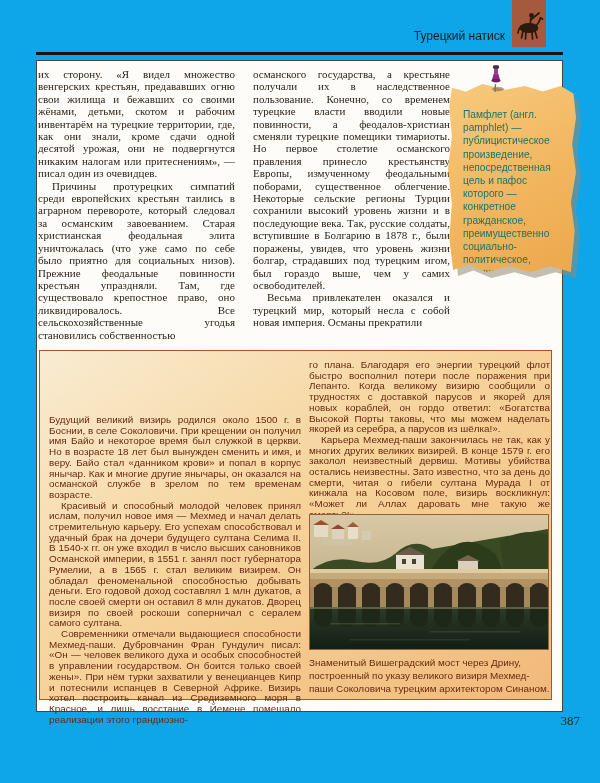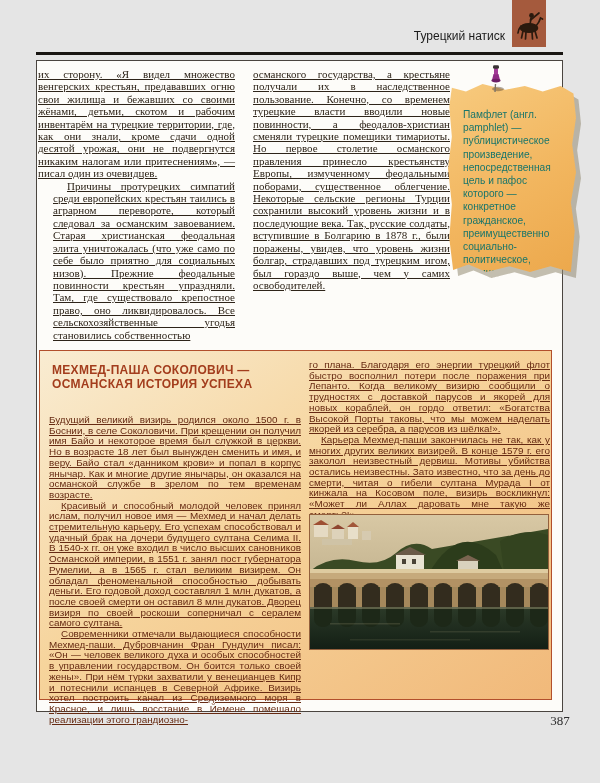--- a/index.html
+++ b/index.html
@@ -1,35 +1,35 @@
 <!DOCTYPE html>
 <html><head>
 <meta charset="utf-8">
 <style>
   html,body{margin:0;padding:0;}
   body{width:600px;height:783px;background:#ffffff;overflow:hidden;
        font-family:"Liberation Serif","DejaVu Serif",serif;}
-  .page{position:relative;width:600px;height:783px;background:#e5e5e5;}
+  .page{position:relative;width:600px;height:783px;background:#0ea5e9;}
 
   
   .header-title{position:absolute;top:29px;left:280px;width:225px;text-align:right;
     font-family:"Liberation Sans","DejaVu Sans",sans-serif;font-size:12px;color:#1c1c1c;}
   .header-icon{position:absolute;left:512px;top:0;width:34px;height:47px;background:#a55a3d;
     display:flex;align-items:center;justify-content:center;}
   .thick-rule{position:absolute;left:36px;top:52px;width:527px;height:3px;background:#181512;}
 
   
   .frame{position:absolute;left:36px;top:60px;width:525px;height:650px;
     border:1px solid #4a4540;background:#fdfcf9;}
 
   
   .maincol{position:absolute;top:7px;width:197px;text-align:justify;
     font-size:11px;line-height:12.4px;color:#2e2419;}
-  .maincol p{margin:0;text-decoration:underline;}
-  .maincol p.indent{text-indent:14px;padding-left:15px;}
+  .maincol p{margin:0;}
+  .maincol p.indent{text-indent:14px;}
   .col-left{left:1px;}
   .col-right{left:216px;}
 
   
   .note-wrap{position:absolute;left:448px;top:84px;width:128px;height:188px;z-index:2;
     filter:drop-shadow(5px 6px 0 rgba(148,138,114,0.55));}
   .note{width:100%;height:100%;
     background:linear-gradient(150deg,#f7ca7e 0%,#f2b65f 55%,#eca84c 100%);
     clip-path:polygon(3% 2%,14% 4%,27% 0%,45% 3%,60% 1%,74% 4%,88% 1%,98% 5%,100% 18%,97% 32%,100% 47%,96% 63%,99% 78%,96% 100%,80% 97%,64% 100%,48% 97%,30% 100%,16% 96%,4% 99%,1% 82%,3% 64%,0% 45%,3% 28%,1% 12%);
     box-sizing:border-box;padding:24px 12px 10px 15px;
@@ -37,32 +37,32 @@
     font-size:10.2px;line-height:13.2px;color:#19756a;}
   .pin{position:absolute;left:484px;top:62px;z-index:3;}
 
   
   .fbox{position:absolute;left:39px;top:350px;width:513px;height:350px;box-sizing:border-box;
     border:1.5px solid #b24f2c;
     background:linear-gradient(145deg,#f9ecd2 0%,#f6d49c 45%,#f1b97a 100%);
     font-family:"Liberation Sans","DejaVu Sans",sans-serif;}
   .fbox-title{position:absolute;left:12px;top:12px;width:255px;
     font-size:12px;font-weight:bold;line-height:14px;letter-spacing:0.3px;color:#a33d1d;}
-  .fbox-col{position:absolute;text-align:justify;font-size:9.9px;line-height:10.7px;color:#662a12;text-decoration:underline;}
+  .fbox-col{position:absolute;text-align:justify;font-size:9.9px;line-height:10.7px;color:#662a12;}
   .fbox-col p{margin:0;}
   .fbox-col p.indent{text-indent:12px;}
   .fbox-left{left:9px;top:64px;width:252px;}
   .fbox-right{left:269px;top:9px;width:241px;}
   .fbox-photo{position:absolute;left:269px;top:163px;width:238px;height:134px;
     border:1px solid #93603c;box-sizing:content-box;background:#3a4a28;}
   .fbox-caption{position:absolute;left:269px;top:305px;width:242px;
     font-size:9.9px;line-height:13px;color:#662a12;text-align:left;}
 
   
-  .page-number{position:absolute;left:540px;top:713px;width:40px;text-align:center;
+  .page-number{position:absolute;left:540px;top:713px;width:40px;text-align:right;
     font-size:13px;color:#2b2b2b;font-family:"Liberation Serif","DejaVu Serif",serif;}
 </style>
 </head>
 <body>
 
 <div class="page">
 
   <div class="header-title">Турецкий натиск</div>
   <div class="header-icon">
     <svg width="30" height="40" viewBox="0 0 30 40" aria-hidden="true">
@@ -82,39 +82,39 @@
   </div>
   <div class="thick-rule"></div>
 
   <div class="frame">
     <div class="maincol col-left">
       <p>их сторону. «Я видел множество венгерских крестьян, предававших огню свои жилища и бежавших со своими жёнами, детьми, скотом и рабочим инвентарём на турецкие территории, где, как они знали, кроме сдачи одной десятой урожая, они не подвергнутся никаким налогам или притеснениям», — писал один из очевидцев.</p>
       <p class="indent">Причины протурецких симпатий среди европейских крестьян таились в аграрном перевороте, который следовал за османским завоеванием. Старая христианская феодальная элита уничтожалась (что уже само по себе было приятно для социальных низов). Прежние феодальные повинности крестьян упраздняли. Там, где существовало крепостное право, оно ликвидировалось. Все сельскохозяйственные угодья становились собственностью</p>
     </div>
     <div class="maincol col-right">
       <p>османского государства, а крестьяне получали их в наследственное пользование. Конечно, со временем турецкие власти вводили новые повинности, а феодалов-христиан сменяли турецкие помещики тимариоты. Но первое столетие османского правления принесло крестьянству Европы, измученному феодальными поборами, существенное облегчение. Некоторые сельские регионы Турции сохранили высокий уровень жизни и в последующие века. Так, русские солдаты, вступившие в Болгарию в 1878 г., были поражены, увидев, что уровень жизни болгар, страдавших под турецким игом, был гораздо выше, чем у самих освободителей.</p>
+      <p class="indent">Весьма привлекателен оказался и турецкий мир, который несла с собой новая империя. Османы прекратили</p>
     </div>
   </div>
 
   <div class="note-wrap">
     <div class="note">Памфлет (англ. pamphlet) — публицистическое произведение, непосредственная цель и пафос которого — конкретное гражданское, преимущественно социально-политическое, обличение.</div>
   </div>
   <div class="pin">
     <svg width="24" height="34" viewBox="0 0 24 34" aria-hidden="true">
       <ellipse cx="14" cy="27" rx="6" ry="2.2" fill="rgba(90,70,50,0.45)"></ellipse>
       <line x1="11.5" y1="22" x2="11" y2="30" stroke="#7d7468" stroke-width="1.4"></line>
       <path d="M8,18 L16,18 L14.5,12 L9.5,12 Z" fill="#8e2b84"></path>
       <ellipse cx="12" cy="18.6" rx="4.6" ry="1.8" fill="#6d1f66"></ellipse>
       <rect x="10" y="6" width="4" height="6.5" rx="1.2" fill="#a23a96"></rect>
       <rect x="9" y="3.2" width="6" height="3.6" rx="1.4" fill="#3a3434"></rect>
     </svg>
   </div>
 
   <div class="fbox">
-    <div class="fbox-title">МЕХМЕД-ПАША СОКОЛОВИЧ — ОСМАНСКАЯ ИСТОРИЯ УСПЕХА</div>
 
     <div class="fbox-col fbox-left">
       <p>Будущий великий визирь родился около 1500 г. в Боснии, в селе Соколовичи. При крещении он получил имя Байо и некоторое время был служкой в церкви. Но в возрасте 18 лет был вынужден сменить и имя, и веру. Байо стал «данником крови» и попал в корпус янычар. Как и многие другие янычары, он оказался на османской службе в зрелом по тем временам возрасте.</p>
       <p class="indent">Красивый и способный молодой человек принял ислам, получил новое имя — Мехмед и начал делать стремительную карьеру. Его успехам способствовал и удачный брак на дочери будущего султана Селима II. В 1540-х гг. он уже входил в число высших сановников Османской империи, в 1551 г. занял пост губернатора Румелии, а в 1565 г. стал великим визирем. Он обладал феноменальной способностью добывать деньги. Его годовой доход составлял 1 млн дукатов, а после своей смерти он оставил 8 млн дукатов. Дворец визиря по своей роскоши соперничал с сералем самого султана.</p>
       <p class="indent">Современники отмечали выдающиеся способности Мехмед-паши. Дубровчанин Фран Гундулич писал: «Он — человек великого духа и особых способностей в управлении государством. Он боится только своей жены». При нём турки захватили у венецианцев Кипр и потеснили испанцев в Северной Африке. Визирь хотел построить канал из Средиземного моря в Красное, и лишь восстание в Йемене помешало реализации этого грандиозно-</p>
     </div>
 
     <div class="fbox-col fbox-right">
       <p>го плана. Благодаря его энергии турецкий флот быстро восполнил потери после поражения при Лепанто. Когда великому визирю сообщили о трудностях с доставкой парусов и якорей для новых кораблей, он гордо ответил: «Богатства Высокой Порты таковы, что мы можем наделать якорей из серебра, а парусов из шёлка!».</p>
       <p class="indent">Карьера Мехмед-паши закончилась не так, как у многих других великих визирей. В конце 1579 г. его заколол неизвестный дервиш. Мотивы убийства остались неизвестны. Зато известно, что за день до смерти, читая о гибели султана Мурада I от кинжала на Косовом поле, визирь воскликнул: «Может ли Аллах даровать мне такую же смерть?!».</p>
@@ -199,16 +199,17 @@
           <path d="M196,92 L196,104 A9 8 0 0 0 214,104 L214,92 Z"></path>
           <path d="M220,92 L220,104 A9 8 0 0 0 238,104 L238,92 Z"></path>
         </g>
         <rect x="0" y="92" width="238" height="2" fill="rgba(215,200,160,0.35)"></rect>
         <rect x="20" y="108" width="70" height="1.5" fill="rgba(190,180,140,0.18)"></rect>
         <rect x="120" y="116" width="90" height="1.5" fill="rgba(190,180,140,0.14)"></rect>
         <rect x="40" y="124" width="120" height="1.5" fill="rgba(190,180,140,0.12)"></rect>
       </svg>
     </div>
 
+    <div class="fbox-caption">Знаменитый Вишеградский мост через Дрину, построенный по указу великого визиря Мехмед-паши Соколовича турецким архитектором Синаном.</div>
   </div>
 
   <div class="page-number">387</div>
 </div>
 
 </body></html>

